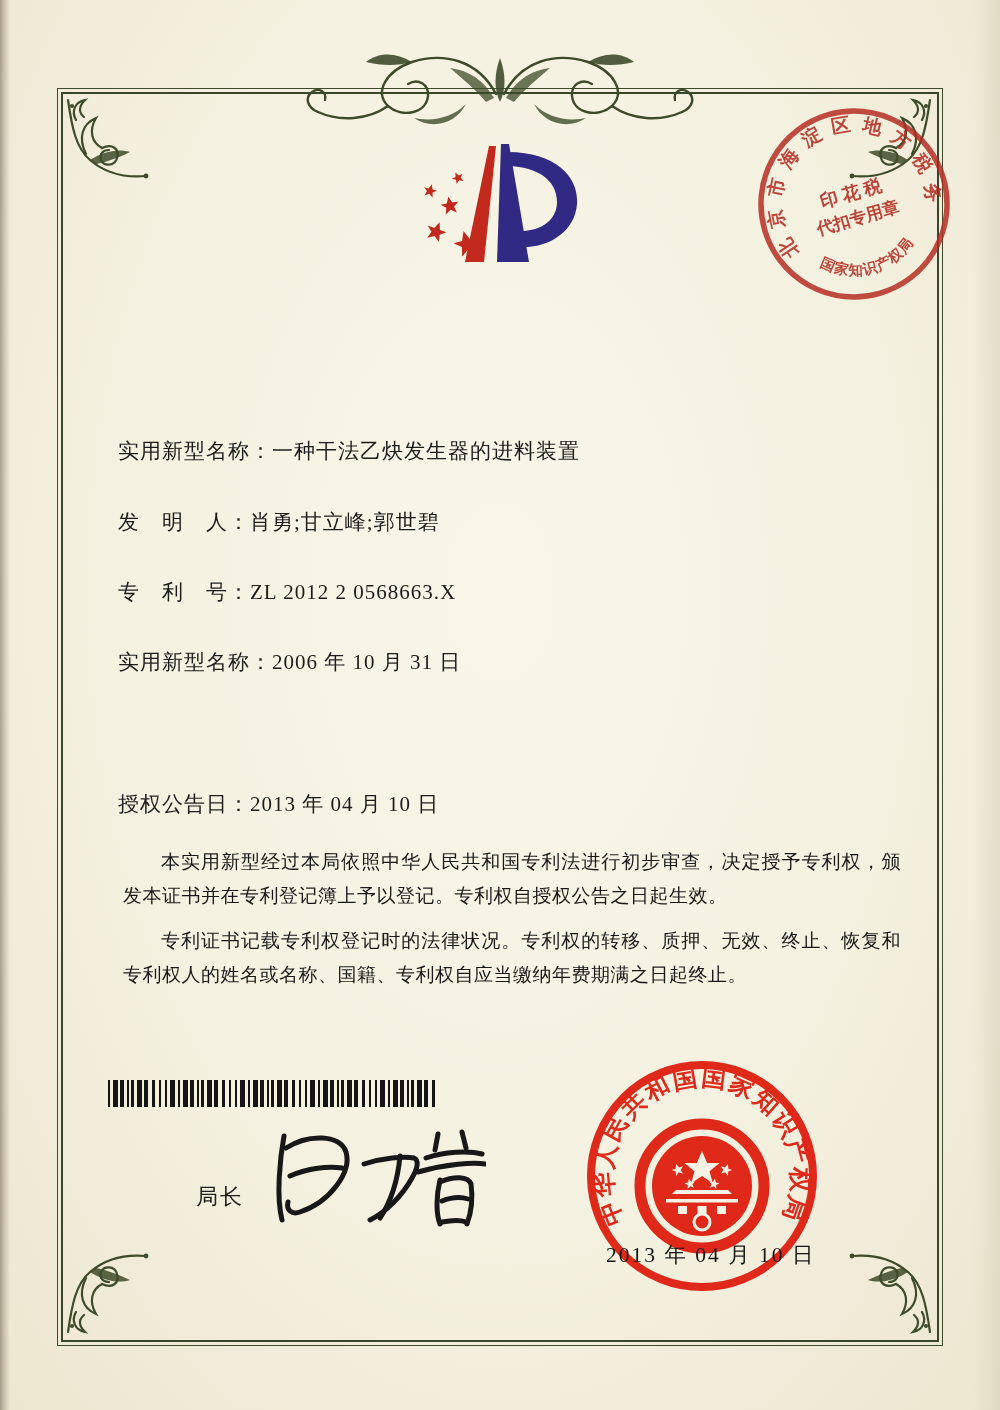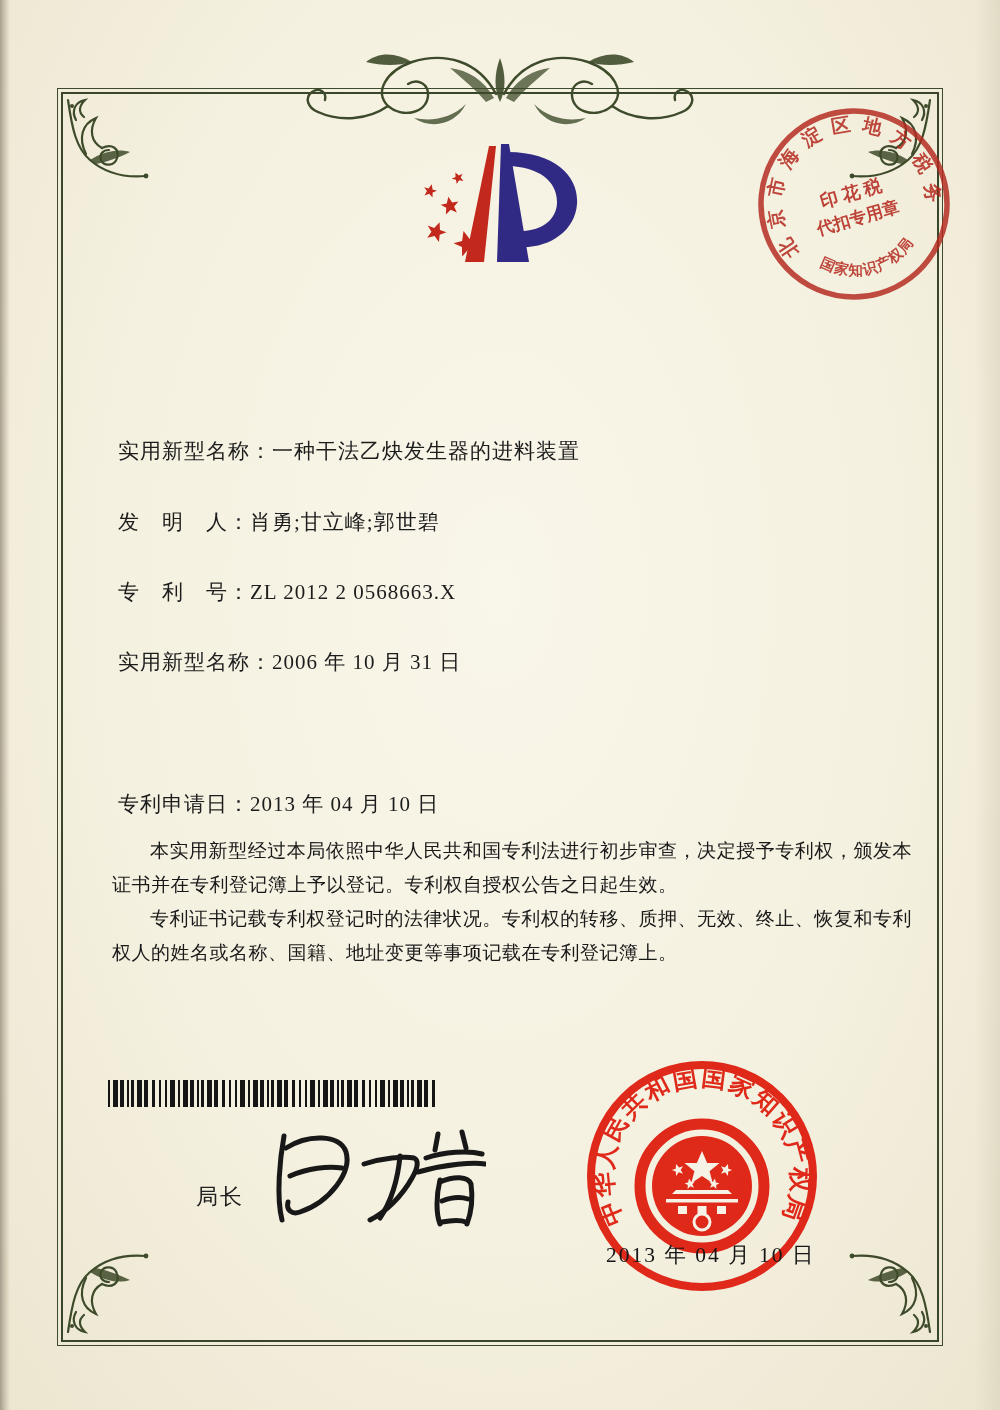--- a/index.html
+++ b/index.html
@@ -33,21 +33,21 @@
   .tax-stamp{position:absolute;left:752px;top:102px;opacity:.92;}
 
   .title{position:absolute;left:0;top:296px;width:100%;text-align:center;
     font-size:43px;font-weight:bold;letter-spacing:12px;color:#101010;}
 
   .field{position:absolute;left:118px;font-size:21px;letter-spacing:1px;color:#1c1c1c;white-space:nowrap;}
   .field .lbl{display:inline-block;}
   .field .val{display:inline-block;}
 
   .paras{position:absolute;left:112px;top:834px;width:800px;}
-  .paras p{margin:0;font-size:19px;line-height:34px;text-indent:2em;text-align:justify;
+  .paras p{margin:11px;font-size:19px;line-height:34px;text-indent:2em;text-align:justify;
     letter-spacing:.5px;color:#191919;}
 
   .barcode{position:absolute;left:108px;top:1080px;width:352px;height:27px;display:flex;align-items:stretch;}
   .barcode span{display:block;height:100%;}
   .barcode .b{background:#151515;}
   .barcode .s{background:transparent;}
 
   .sig-label{position:absolute;left:196px;top:1182px;font-size:22px;letter-spacing:2px;color:#202020;}
   .sig{position:absolute;left:256px;top:1118px;}
 
@@ -139,26 +139,26 @@
   <div class="field" style="top:508px">
     <span class="lbl">发　明　人：</span><span class="val">肖勇;甘立峰;郭世碧</span>
   </div>
   <div class="field" style="top:578px">
     <span class="lbl">专　利　号：</span><span class="val">ZL 2012 2 0568663.X</span>
   </div>
   <div class="field" style="top:648px">
     <span class="lbl">实用新型名称：</span><span class="val">2006 年 10 月 31 日</span>
   </div>
   <div class="field" style="top:790px">
-    <span class="lbl">专利申请日：</span><span class="val">2013 年 04 月 10 日</span>
+    <span class="lbl">授权公告日：</span><span class="val">2013 年 04 月 10 日</span>
   </div>
 
   <div class="paras">
     <p>本实用新型经过本局依照中华人民共和国专利法进行初步审查，决定授予专利权，颁发本证书并在专利登记簿上予以登记。专利权自授权公告之日起生效。</p>
-    <p>专利证书记载专利权登记时的法律状况。专利权的转移、质押、无效、终止、恢复和专利权人的姓名或名称、国籍、地址变更等事项记载在专利登记簿上。</p>
+    <p>专利证书记载专利权登记时的法律状况。专利权的转移、质押、无效、终止、恢复和专利权人的姓名或名称、国籍、专利权自应当缴纳年费期满之日起终止。</p>
   </div>
 
   <div class="barcode" id="barcode">
       <span class="b" style="width:2px"></span>
       <span class="s" style="width:3px"></span>
       <span class="b" style="width:5px"></span>
       <span class="s" style="width:2px"></span>
       <span class="b" style="width:4px"></span>
       <span class="s" style="width:3px"></span>
       <span class="b" style="width:2px"></span>

